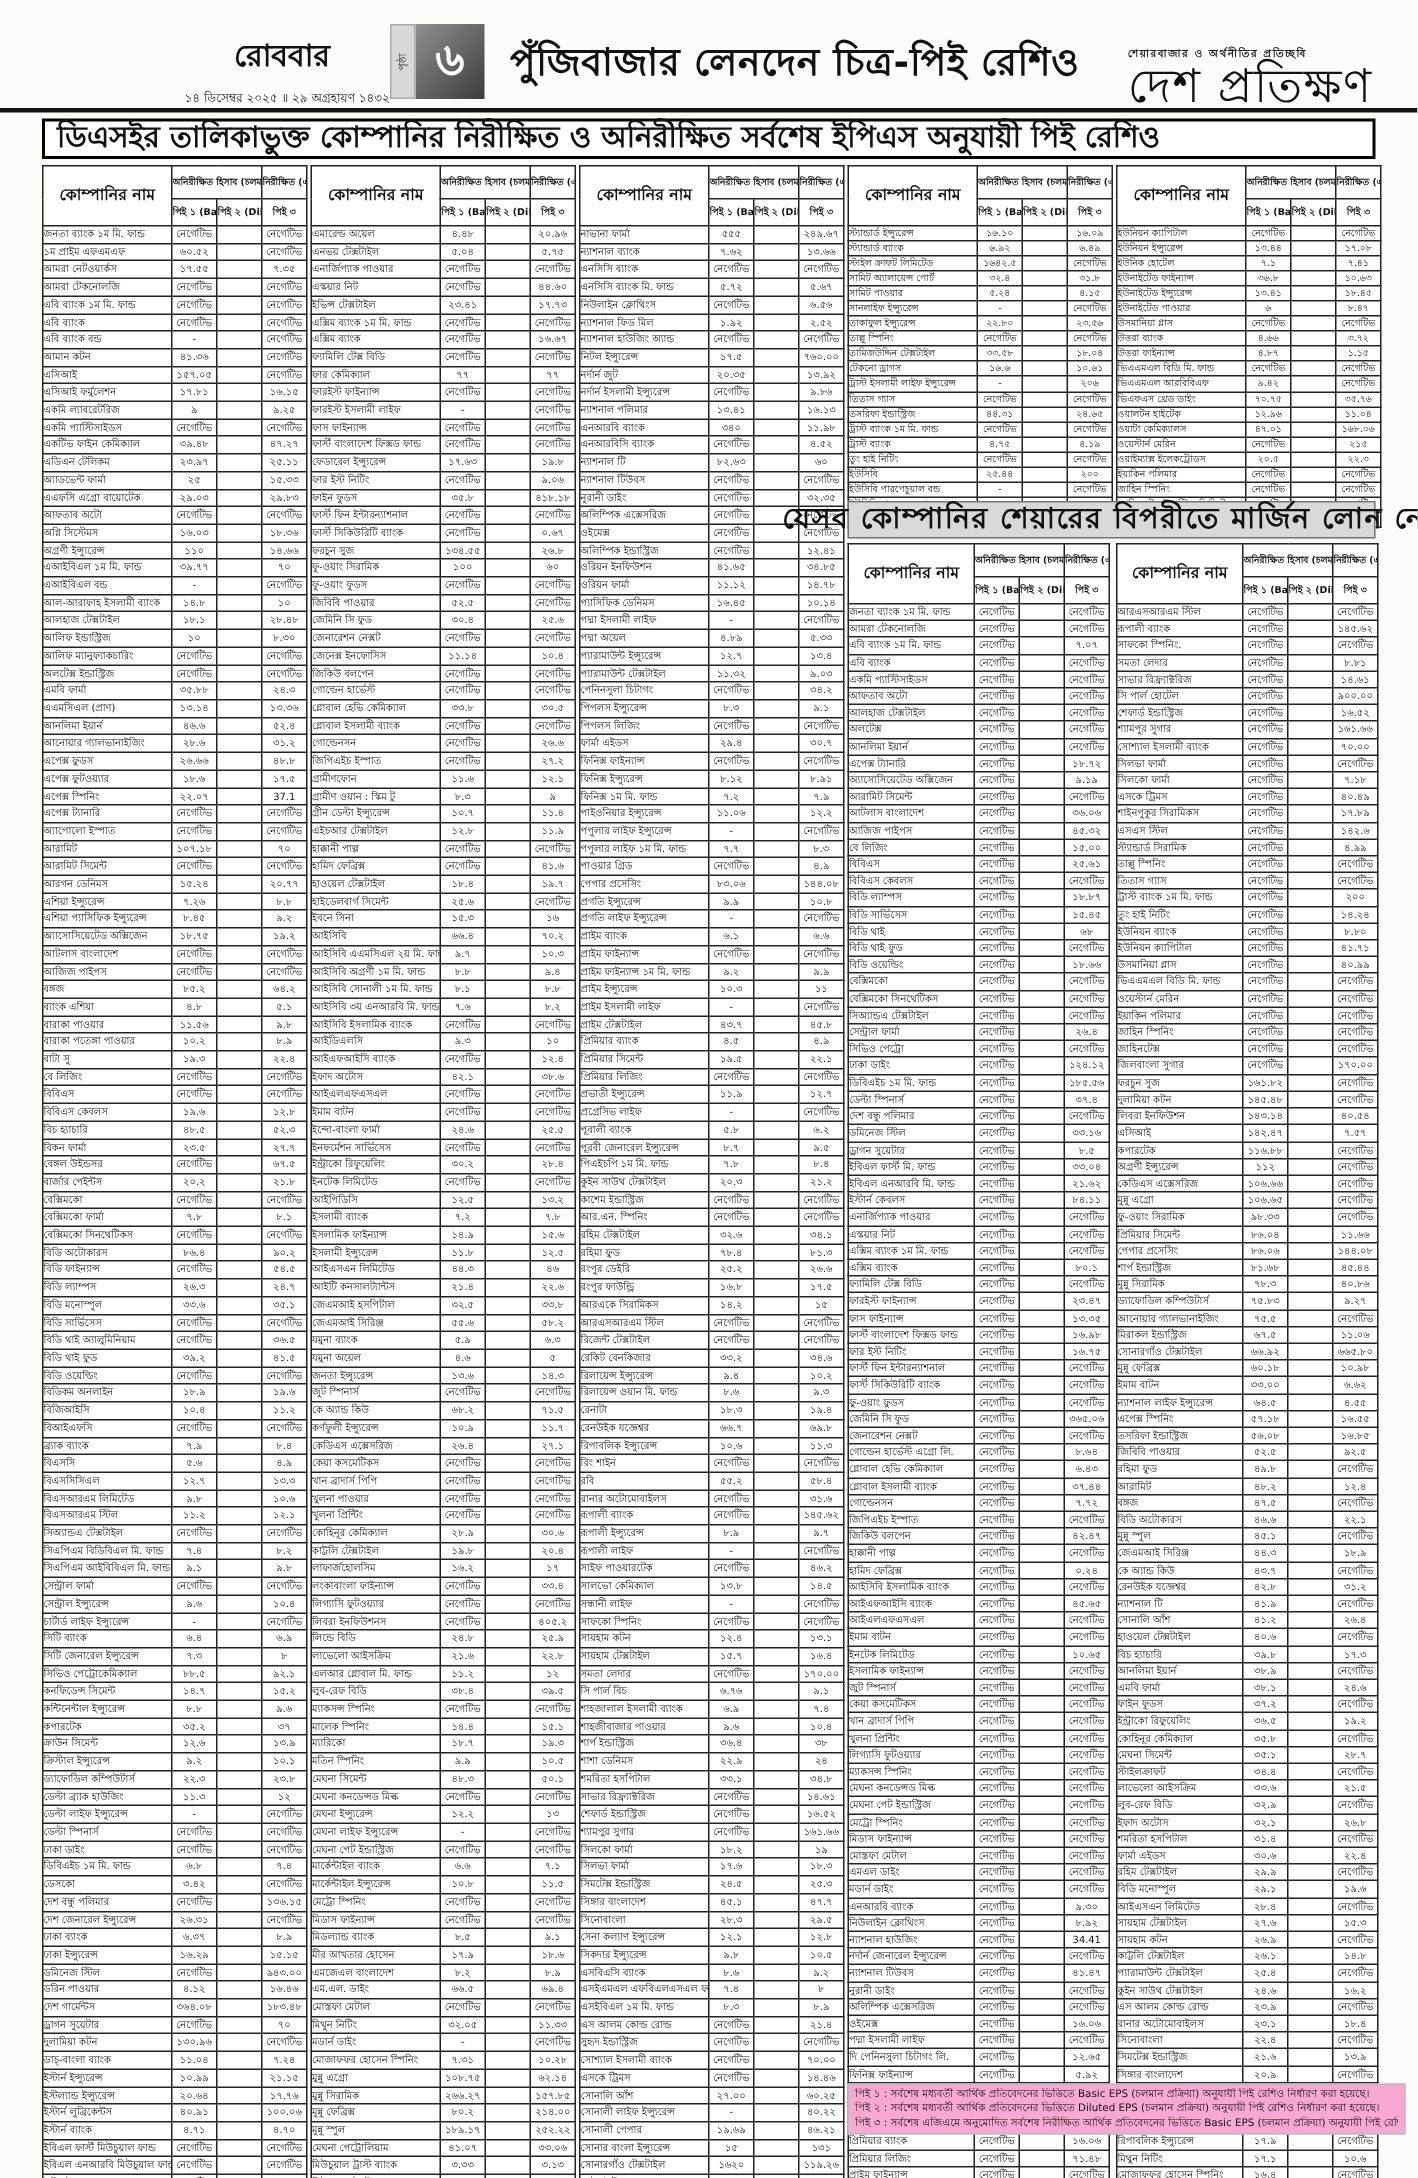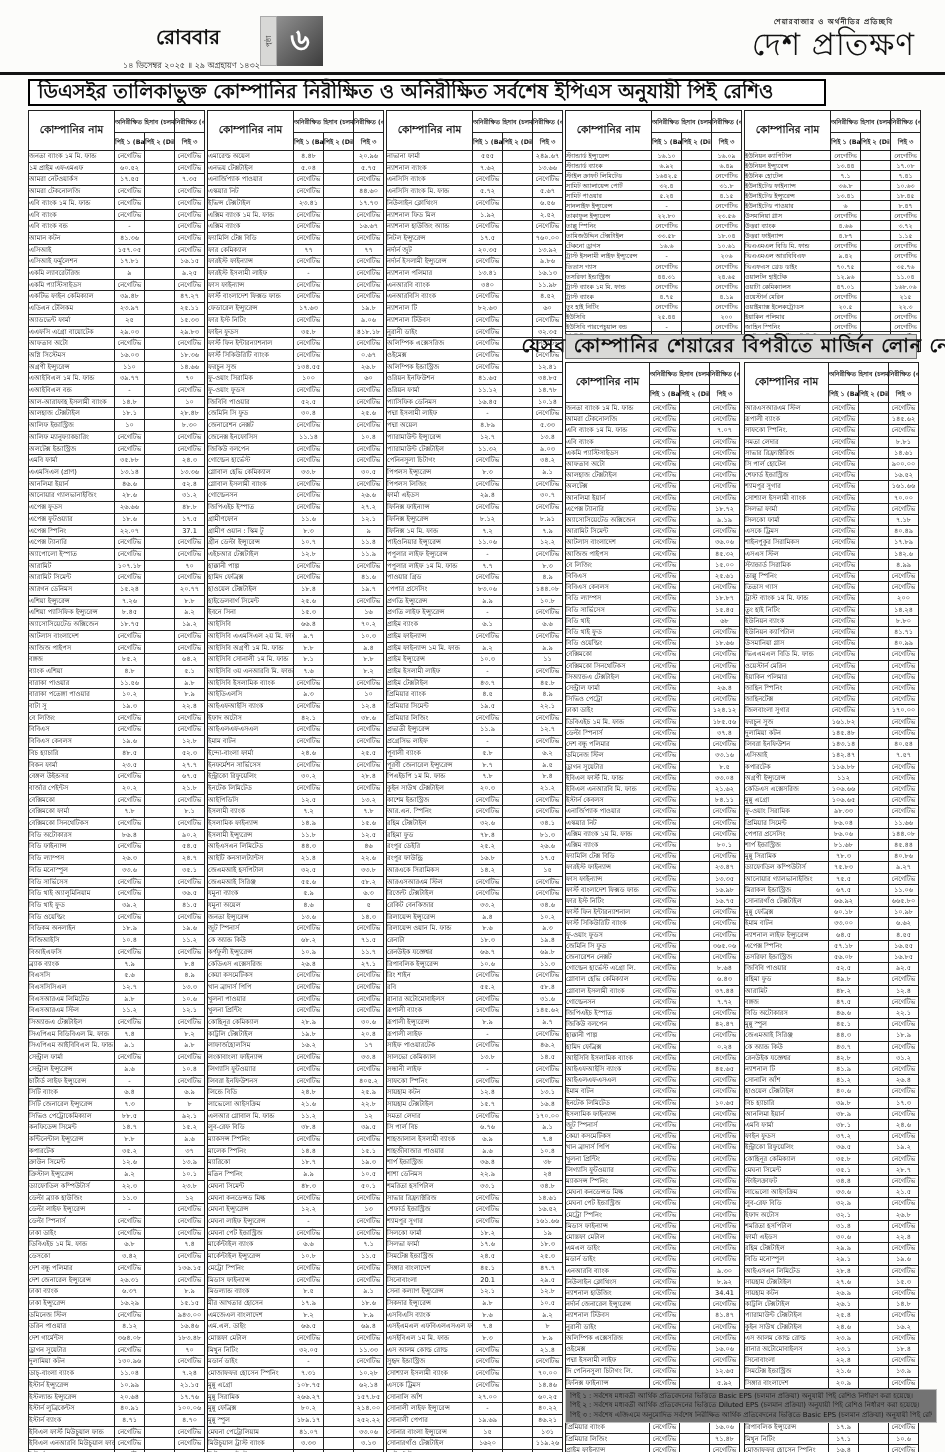--- a/index.html
+++ b/index.html
@@ -7,60 +7,61 @@
   .abs{position:absolute;}
   
   #masthead{top:14px;left:28px;width:889px;height:56px;}
   #dateblock{position:absolute;left:95px;top:8px;width:130px;text-align:center;}
   #day{font-size:20px;font-weight:bold;}
   #date{font-size:8px;margin-top:4px;white-space:nowrap;}
   #pagebox{position:absolute;left:232px;top:2px;height:50px;display:flex;}
   #pagelabel{width:15px;background:#d8d8d6;color:#333;font-size:7px;display:flex;align-items:center;justify-content:center;writing-mode:vertical-rl;transform:rotate(180deg);border:1px solid #aaa;}
   #pagenum{width:46px;background:linear-gradient(135deg,#909090,#3c3c3c);color:#fff;font-size:30px;font-weight:bold;display:flex;align-items:center;justify-content:center;}
   #pagetitle{position:absolute;left:312px;top:8px;font-size:25px;font-weight:bold;white-space:nowrap;letter-spacing:.5px;}
-  #brand{position:absolute;right:2px;top:2px;text-align:center;}
+  #brand{position:absolute;right:2px;top:16px;text-align:left;}
   #tagline{font-size:7px;font-weight:bold;letter-spacing:1px;color:#222;}
   #brandname{font-size:31px;font-weight:normal;line-height:1.05;letter-spacing:1px;}
   #toprule{top:72px;left:0;width:945px;border-top:3px solid #141414;}
   
-  #sec1head{top:79px;left:28px;width:798px;height:27px;border:2px solid #000;background:#fff;
+  #sec1head{top:79px;left:28px;width:889px;height:27px;border:2px solid #000;background:#fff;
     display:flex;align-items:center;font-size:19.5px;font-weight:bold;padding-left:8px;box-sizing:border-box;white-space:nowrap;}
   
   #toptables{top:110px;left:28px;width:889px;display:flex;gap:2px;align-items:flex-start;}
   table.grp{border-collapse:collapse;table-layout:fixed;width:176px;background:#fff;}
   table.grp th,table.grp td{border:1px solid #222;overflow:hidden;white-space:nowrap;padding:0;}
   th.cname{font-size:10.5px;font-weight:bold;}
   th.grph{font-size:6.1px;line-height:1.25;font-weight:bold;white-space:normal;height:21px;}
   th.sub{font-size:6.3px;font-weight:bold;height:17px;white-space:normal;line-height:1.2;}
   .t-main td{height:10.7px;font-size:6.6px;line-height:10.7px;}
   .t-short td{height:9.05px;font-size:6.2px;line-height:9.05px;}
   .t-margin td{height:10.2px;font-size:6.6px;line-height:10.2px;}
   td.nm{text-align:left;padding:0 1px;}
   td.vl{text-align:center;}
   
   #sec2head{top:334px;left:565px;width:352px;height:25px;background:#d9d9d7;border:1px solid #777;
     display:flex;align-items:center;justify-content:center;font-size:19px;font-weight:bold;white-space:nowrap;box-sizing:border-box;letter-spacing:1px;}
   #margintables{top:362px;left:565px;width:352px;display:flex;gap:4px;align-items:flex-start;}
   table.grp.mg{width:174px;}
   
-  #footnote{top:1389px;left:565px;width:372px;background:#737373;border:1px solid #bbb;padding:2px 4px;box-sizing:border-box;}
+  #footnote{top:1389px;left:565px;width:372px;background:#f9a8d4;border:1px solid #bbb;padding:2px 4px;box-sizing:border-box;}
   #footnote div{font-size:6.9px;line-height:1.35;white-space:nowrap;overflow:hidden;}
 </style>
 </head>
 <body>
 
 <div id="masthead" class="abs">
   <div id="dateblock">
     <div id="day">রোববার</div>
     <div id="date">১৪ ডিসেম্বর ২০২৫ ॥ ২৯ অগ্রহায়ণ ১৪৩২</div>
   </div>
   <div id="pagebox">
     <div id="pagelabel">পৃষ্ঠা</div>
     <div id="pagenum">৬</div>
   </div>
+  <div id="pagetitle">পুঁজিবাজার লেনদেন চিত্র-পিই রেশিও</div>
   <div id="brand">
     <div id="tagline">শেয়ারবাজার ও অর্থনীতির প্রতিচ্ছবি</div>
     <div id="brandname">দেশ প্রতিক্ষণ</div>
   </div>
 </div>
 <div id="toprule" class="abs"></div>
 
 <div id="sec1head" class="abs">ডিএসইর তালিকাভুক্ত কোম্পানির নিরীক্ষিত ও অনিরীক্ষিত সর্বশেষ ইপিএস অনুযায়ী পিই রেশিও</div>
 
 <div id="toptables" class="abs">
@@ -2043,21 +2044,21 @@
           <td class="vl">২৫.৩</td>
         </tr>
         <tr>
           <td class="nm">সিঙ্গার বাংলাদেশ</td>
           <td class="vl">৪৫.১</td>
           <td class="vl"></td>
           <td class="vl">৪৭.৭</td>
         </tr>
         <tr>
           <td class="nm">সিনোবাংলা</td>
-          <td class="vl">20.1</td>
+          <td class="vl">২৮.৩</td>
           <td class="vl"></td>
           <td class="vl">২৯.৫</td>
         </tr>
         <tr>
           <td class="nm">সেনা কল্যাণ ইন্স্যুরেন্স</td>
           <td class="vl">১২.১</td>
           <td class="vl"></td>
           <td class="vl">১২.৮</td>
         </tr>
         <tr>

